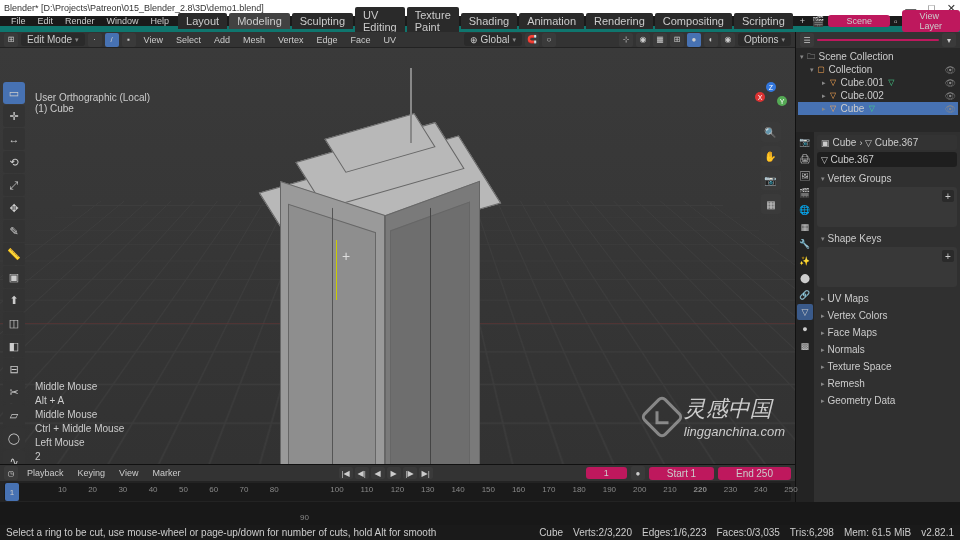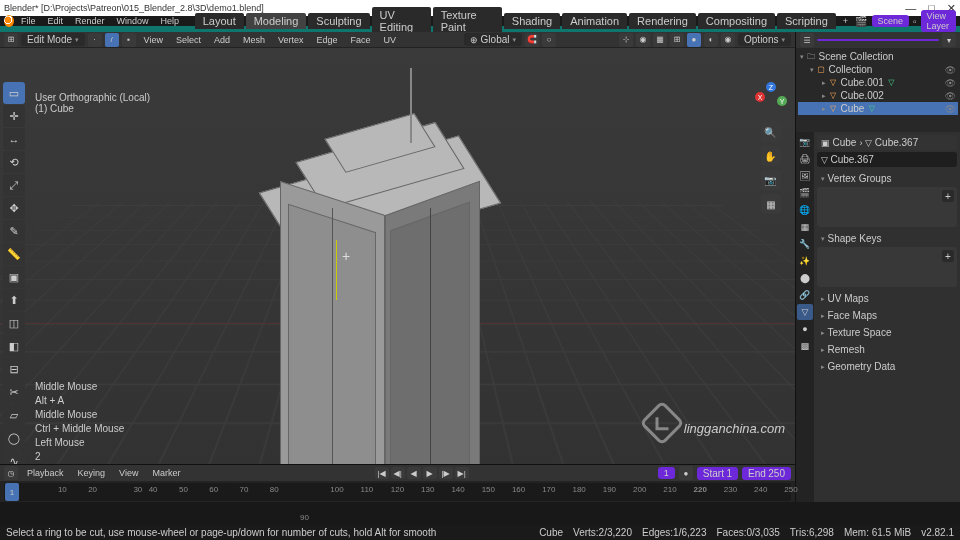--- a/index.html
+++ b/index.html
@@ -7,21 +7,21 @@
 .titlebar{height:16px;background:#fff;display:flex;align-items:center;padding:0 4px;color:#333}
 .titlebar span{color:#333;font-size:9px}
 .winbtns{margin-left:auto;display:flex;gap:12px}
 .winbtns span{color:#333;font-size:11px;cursor:pointer}
 .topbar{height:16px;background:#1a1a1a;display:flex;align-items:center;padding:0 4px;gap:2px;border-bottom:6px solid #0f766e}
 .blender-icon{width:12px;height:12px;background:radial-gradient(circle at 40% 40%,#f80 35%,#fff 36%,#fff 45%,#f80 46%);border-radius:50%}
 .menu-item{padding:1px 5px;font-size:9px;cursor:pointer}
 .ws-tab{padding:2px 8px;font-size:11px;background:#2a2a2a;border-radius:2px 2px 0 0;cursor:pointer}
 .ws-tab.active{background:#424242}
 .topbar-right{margin-left:auto;display:flex;gap:4px;align-items:center}
-.field{background:#6d28d9;padding:1px 6px;border-radius:3px;font-size:9px}
+.field{background:#be185d;padding:1px 18px;border-radius:3px;font-size:9px}
 .main{display:flex;height:470px}
 .viewport-area{flex:1;display:flex;flex-direction:column;background:#393939}
 .vp-header{height:16px;background:#333;display:flex;align-items:center;padding:0 4px;gap:3px;border-bottom:1px solid #222}
 .mode-sel{background:#2a2a2a;padding:1px 6px;border-radius:3px;font-size:9px;display:flex;align-items:center;gap:3px}
 .icon-btn{width:14px;height:14px;background:#3a3a3a;border-radius:2px;display:flex;align-items:center;justify-content:center;font-size:8px;cursor:pointer}
 .icon-btn.active{background:#4772b3}
 .vp-3d{flex:1;position:relative;background:linear-gradient(180deg,#3a3a3a 0%,#323232 100%);overflow:hidden}
 .grid-floor{position:absolute;inset:0;background-image:repeating-linear-gradient(90deg,transparent,transparent 28px,#444 28px,#444 29px),repeating-linear-gradient(0deg,transparent,transparent 28px,#444 28px,#444 29px);transform:perspective(400px) rotateX(55deg) translateY(90px);opacity:.45}
 .axis-x{position:absolute;left:0;right:0;top:66%;height:1px;background:#6b3333;transform:perspective(400px) rotateX(55deg)}
 .building{position:absolute;left:280px;top:50px;width:200px;height:430px}
@@ -207,21 +207,21 @@
           <div>Alt + A</div>
           <div>Middle Mouse</div>
           <div>Ctrl + Middle Mouse</div>
         <div>Left Mouse</div>
           <div>2</div>
 
       </div>
 
       <div class="watermark">
         <div class="wm-icon"></div>
-        <div><br><span style="font-size:13px">lingganchina.com</span></div>
+        <div><span style="font-size:22px">灵感中国</span><br><span style="font-size:13px">lingganchina.com</span></div>
       </div>
     </div>
 
     <div class="timeline">
       <div class="tl-head">
         <span class="icon-btn">◷</span>
         <span class="menu-item">Playback</span>
         <span class="menu-item">Keying</span>
         <span class="menu-item">View</span>
         <span class="menu-item">Marker</span>
@@ -235,21 +235,21 @@
         </div>
         <span class="field">1</span>
         <span class="icon-btn">●</span>
         <span class="field"><span>Start</span> <span>1</span></span>
         <span class="field"><span>End</span> <span>250</span></span>
       </div>
       <div class="tl-track">
         <div class="tl-cursor">1</div>
       <span class="tl-tick" style="left: 6.84615%;">10</span>
           <span class="tl-tick" style="left: 10.6923%;">20</span>
-          <span class="tl-tick" style="left: 14.5385%; margin-left: 15px;">30</span>
+          <span class="tl-tick" style="left: 14.5385%;">30</span>
           <span class="tl-tick" style="left: 18.3846%;">40</span>
           <span class="tl-tick" style="left: 22.2308%;">50</span>
           <span class="tl-tick" style="left: 26.0769%;">60</span>
           <span class="tl-tick" style="left: 29.9231%;">70</span>
           <span class="tl-tick" style="left: 33.7692%;">80</span>
           <span class="tl-tick" style="left: 37.6154%; margin-top: 28px;">90</span>
           <span class="tl-tick" style="left: 41.4615%;">100</span>
           <span class="tl-tick" style="left: 45.3077%;">110</span>
           <span class="tl-tick" style="left: 49.1538%;">120</span>
           <span class="tl-tick" style="left: 53%;">130</span>
@@ -343,21 +343,29 @@
           </div>
         <div class="panel-body">
             <div class="plus">+</div>
           </div>
         <div class="panel-hdr">
             <span class="tri">▸</span>
             <span>UV Maps</span>
           </div>
         <div class="panel-hdr">
             <span class="tri">▸</span>
+            <span>Vertex Colors</span>
+          </div>
+        <div class="panel-hdr">
+            <span class="tri">▸</span>
             <span>Face Maps</span>
+          </div>
+        <div class="panel-hdr">
+            <span class="tri">▸</span>
+            <span>Normals</span>
           </div>
         <div class="panel-hdr">
             <span class="tri">▸</span>
             <span>Texture Space</span>
           </div>
         <div class="panel-hdr">
             <span class="tri">▸</span>
             <span>Remesh</span>
           </div>
         <div class="panel-hdr">

